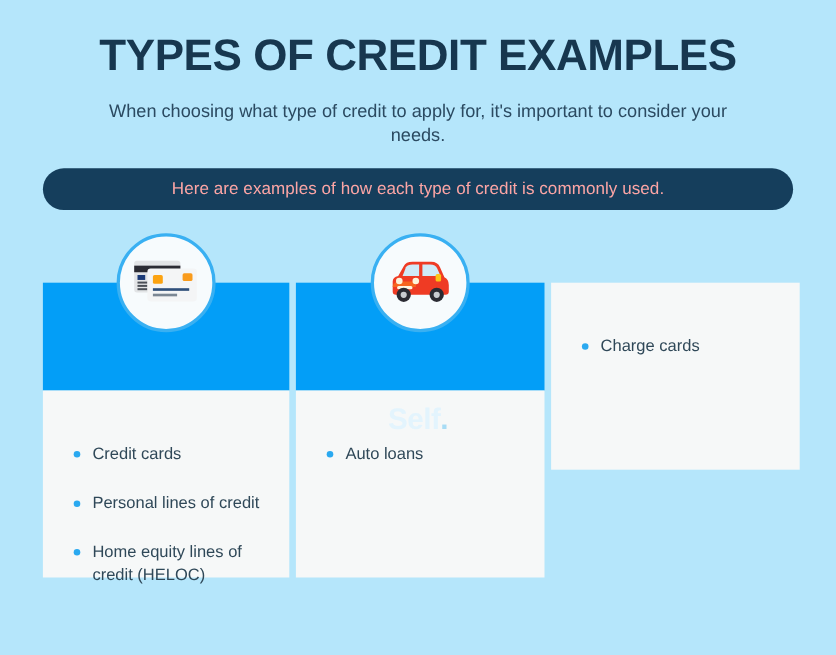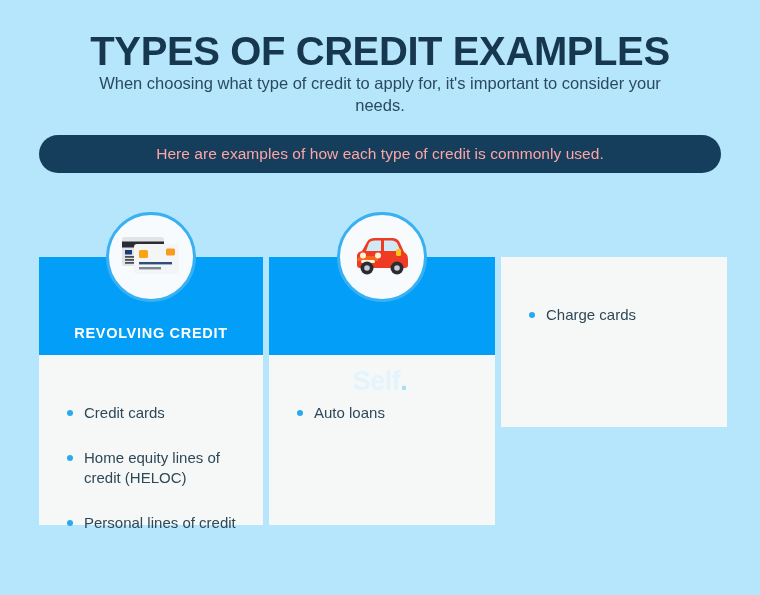--- a/index.html
+++ b/index.html
@@ -29,21 +29,21 @@
     letter-spacing: -0.4px;
     padding-top: 30px;
     line-height: 1.05;
   }
 
   .subtitle {
     text-align: center;
     color: #2b4a61;
     font-size: 16.5px;
     line-height: 1.35;
-    margin: 0 auto 0 auto;
+    margin: 18px auto 0 auto;
     width: 600px;
     font-weight: 400;
   }
 
   .banner {
     margin: 18px auto 0 auto;
     width: 682px;
     height: 38px;
     background: #153e5c;
     border-radius: 19px;
@@ -178,27 +178,26 @@
             <rect x="5" y="23" width="9" height="1.8" fill="#4a4f57"></rect>
             <rect x="5" y="26" width="9" height="1.8" fill="#4a4f57"></rect>
             <rect x="5" y="29" width="9" height="1.8" fill="#4a4f57"></rect>
             <rect x="14" y="11" width="45" height="30" rx="3" fill="#f4f5f6"></rect>
             <rect x="19" y="17" width="9" height="8" rx="1.5" fill="#fca311"></rect>
             <rect x="46" y="15.5" width="9" height="7" rx="1.5" fill="#f99b1c"></rect>
             <rect x="19" y="29" width="33" height="2.4" fill="#2f4f7a"></rect>
             <rect x="19" y="34" width="22" height="2.4" fill="#7b8794"></rect>
           </svg>
         </div>
-        <span class="col-header-label">REVOLVING CREDIT</span>
       </div>
       <div class="col-body">
         <ul class="bullet-list">
           <li class="bullet-item">Credit cards</li>
+          <li class="bullet-item">Personal lines of credit</li>
           <li class="bullet-item">Home equity lines of credit (HELOC)</li>
-          <li class="bullet-item">Personal lines of credit</li>
         </ul>
       </div>
     </div>
 
     <div class="column c2">
       <div class="col-header">
         <div class="icon-circle">
           <svg width="64" height="46" viewBox="0 0 64 46">
             <path d="M7 30 L7 22 Q7 18 12 17 L17 8 Q19 4 25 4 L42 4 Q48 4 50 9 L54 18 Q58 20 58 25 L58 31 Q58 34 55 34 L10 34 Q7 34 7 31 Z" fill="#ef3b24"></path>
             <path d="M19 9 Q20.5 6.5 25 6.5 L31 6.5 L31 17 L16 17 Z" fill="#cfeaf7"></path>

